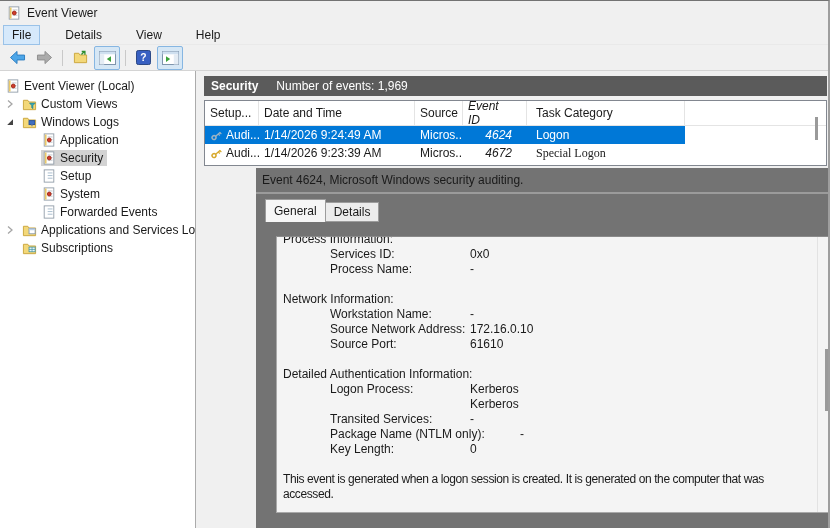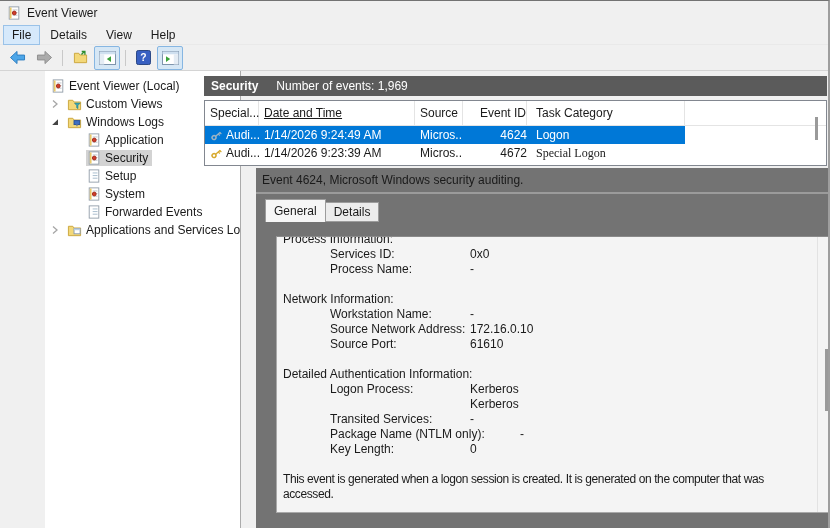--- a/index.html
+++ b/index.html
@@ -6,50 +6,50 @@
   #window{
     position:relative;width:830px;height:528px;background:#f0f0f0;
     font-family:"Liberation Sans",sans-serif;font-size:12px;color:#1a1a1a;
     border-top:1px solid #737373;border-right:2px solid #9e9e9e;
     box-sizing:border-box;overflow:hidden;
   }
   
   .titlebar{position:absolute;left:0;top:0;right:0;height:24px;display:flex;align-items:center;padding-left:7px;}
   .titlebar .icon{margin-right:6px;display:inline-flex;}
   .menubar{position:absolute;left:0;top:24px;right:0;height:20px;display:flex;align-items:center;padding-left:3px;border-bottom:1px solid #e9e9e9;box-sizing:border-box;}
-  .menu-item{padding:2px 8px;margin-right:1px;border:1px solid transparent;cursor:default;}
+  .menu-item{padding:2px 8px;margin-right:16px;border:1px solid transparent;cursor:default;}
   .menu-item.hl{background:#d6e9fb;border:1px solid #9ac2e8;}
   .toolbar{position:absolute;left:0;top:44px;right:0;height:26px;display:flex;align-items:center;padding-left:4px;border-bottom:1px solid #d4d4d4;box-sizing:border-box;}
   .tbtn{width:24px;height:22px;display:flex;align-items:center;justify-content:center;border:1px solid transparent;border-radius:2px;margin-right:1px;}
   .tbtn.active{background:#d6e7f5;border:1px solid #86b6e2;}
   .tsep{width:1px;height:16px;background:#c9c9c9;margin:0 4px;}
   .icon{display:inline-flex;line-height:0;}
   
-  .tree-panel{position:absolute;left:0;top:70px;width:196px;bottom:0;background:#fff;border-right:1px solid #ababab;box-sizing:border-box;padding-top:6px;overflow:hidden;margin-left:45px;}
+  .tree-panel{position:absolute;left:0;top:70px;width:196px;bottom:0;background:#fff;border-right:1px solid #ababab;box-sizing:border-box;padding-top:6px;overflow:hidden;}
   .tree-row{height:18px;display:flex;align-items:center;white-space:nowrap;cursor:default;}
   .tree-row.lvl0{padding-left:5px;}
   .tree-row.lvl1{padding-left:5px;}
   .tree-row.lvl2{padding-left:41px;}
   .arrow-slot{width:16px;display:inline-flex;justify-content:flex-start;flex:none;}
   .tree-sel{display:flex;align-items:center;padding:1px 4px 1px 1px;}
   .tree-sel .tlabel{margin-left:4px;}
   .tree-sel.selected{background:#d3d3d3;}
   
   .main{position:absolute;left:204px;top:70px;width:623px;bottom:0;}
   .lv-header{position:absolute;left:0;top:5px;width:623px;height:20px;background:#5b5b5b;color:#fff;display:flex;align-items:center;box-sizing:border-box;padding-left:7px;}
   .lv-header .t{font-weight:bold;}
   .lv-header .s{margin-left:18px;}
   .listview{position:absolute;left:0;top:29px;width:623px;height:66px;background:#fff;border:1px solid #828790;box-sizing:border-box;overflow:hidden;}
   .lrow{display:flex;align-items:center;}
   .lhead{height:24px;border-bottom:1px solid #e4e4e4;}
   .lhead .cell{border-right:1px solid #e4e4e4;height:24px;display:flex;align-items:center;box-sizing:border-box;}
   .erow{height:18px;width:480px;}
   .erow .cell{height:18px;display:flex;align-items:center;box-sizing:border-box;overflow:hidden;white-space:nowrap;}
   .cell{padding-left:5px;flex:none;}
-  .cell.r{justify-content:flex-end;padding-right:0;}
+  .cell.r{justify-content:flex-end;padding-right:15px;font-style:italic;}
   .cell.tc{padding-left:9px;}
   .erow.selected{color:#fff;}
   .erow .icon{margin-right:3px;flex:none;}
   .vthumb{position:absolute;background:#9a9a9a;}
   
   .detail{position:absolute;left:8px;top:97px;width:623px;bottom:0;background:#737373;margin-left:44px;}
   .d-header{position:relative;height:24px;display:flex;align-items:center;padding-left:6px;border-bottom:2px solid #9b9b9b;}
   .d-close{position:absolute;right:16px;top:3px;font-weight:bold;font-size:13px;cursor:default;}
   .tabs{position:relative;height:23px;margin-left:9px;margin-top:5px;display:flex;align-items:flex-end;}
   .tab{padding:0 8px;height:18px;display:flex;align-items:center;border:1px solid #9c9c9c;background:#ececec;margin-left:-1px;}
@@ -276,33 +276,47 @@
           <span class="icon">
             <svg width="15" height="15" viewBox="0 0 16 16">
               <path d="M1.5 3.5h4.7l1.2 1.8h7.1v8.2h-13Z" fill="#f3d879" stroke="#caa53d"></path>
               <rect x="7.5" y="6" width="6.5" height="5.5" fill="#fff" stroke="#8a9bb0"></rect>
               <rect x="7.5" y="6" width="6.5" height="1.7" fill="#b9d0e8"></rect>
             </svg>
           </span>
           <span class="tlabel">Applications and Services Lo</span>
         </span>
       </div>
+      <div class="tree-row lvl1">
+        <span class="arrow-slot"></span>
+        <span class="tree-sel">
+          <span class="icon">
+            <svg width="15" height="15" viewBox="0 0 16 16">
+              <path d="M1.5 3.5h4.7l1.2 1.8h7.1v8.2h-13Z" fill="#f3d879" stroke="#caa53d"></path>
+              <rect x="7.5" y="6.5" width="6.5" height="5" fill="#e8f4f6" stroke="#3a8fa0" stroke-width="0.8"></rect>
+              <line x1="7.5" y1="9" x2="14" y2="9" stroke="#3a8fa0" stroke-width="0.7"></line>
+              <line x1="10.7" y1="6.5" x2="10.7" y2="11.5" stroke="#3a8fa0" stroke-width="0.7"></line>
+            </svg>
+          </span>
+          <span class="tlabel">Subscriptions</span>
+        </span>
+      </div>
     </div>
 
   <div class="main">
 
     <div class="lv-header">
       <span class="t">Security</span>
       <span class="s">Number of events: 1,969</span>
     </div>
 
     <div class="listview">
       <div class="lrow lhead" id="lhead">
-          <div class="cell " style="width: 54px;">Special...</div>
-          <div class="cell " style="width: 156px; text-decoration: underline;">Date and Time</div>
+          <div class="cell " style="width: 54px;">Setup...</div>
+          <div class="cell " style="width: 156px;">Date and Time</div>
           <div class="cell " style="width: 48px;">Source</div>
           <div class="cell r" style="width: 64px;">Event ID</div>
           <div class="cell tc" style="width: 158px;">Task Category</div>
         </div>
       <div id="lrows">
           <div class="lrow erow selected" style="background: rgb(0, 120, 215);">
             <div class="cell " style="width: 54px;">
               <span class="icon">
                 <svg width="13" height="13" viewBox="0 0 16 16">
                   <g transform="rotate(-40 8 8)" stroke="#9db4c4" fill="none">

